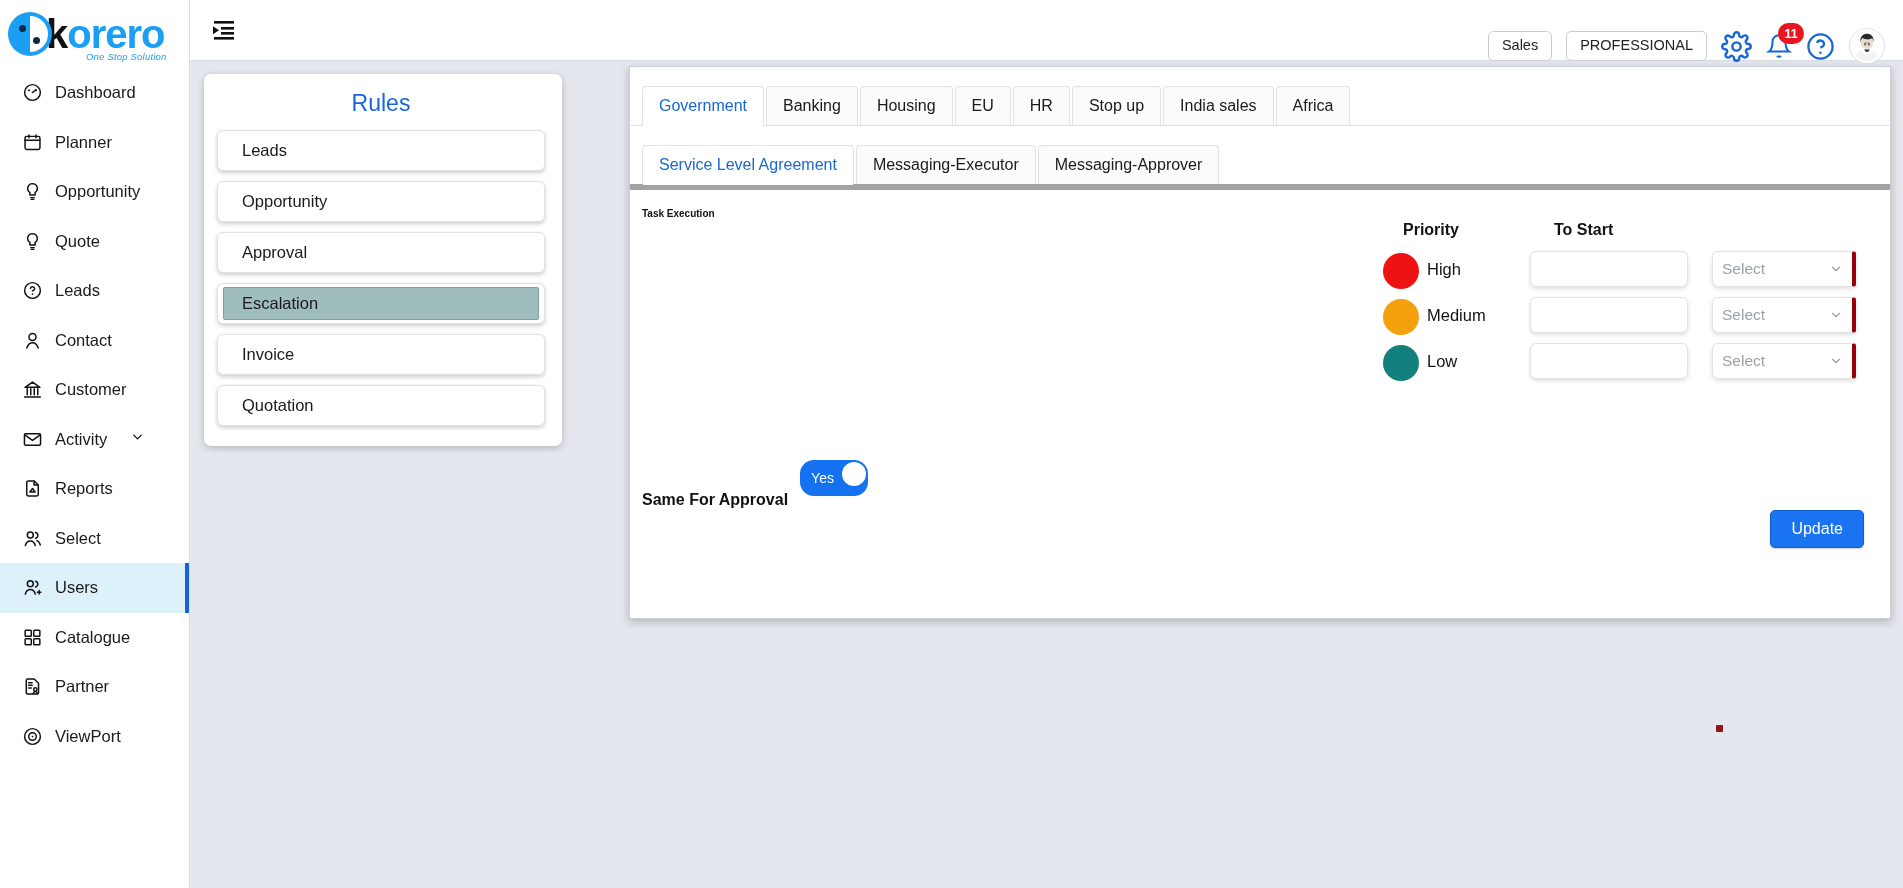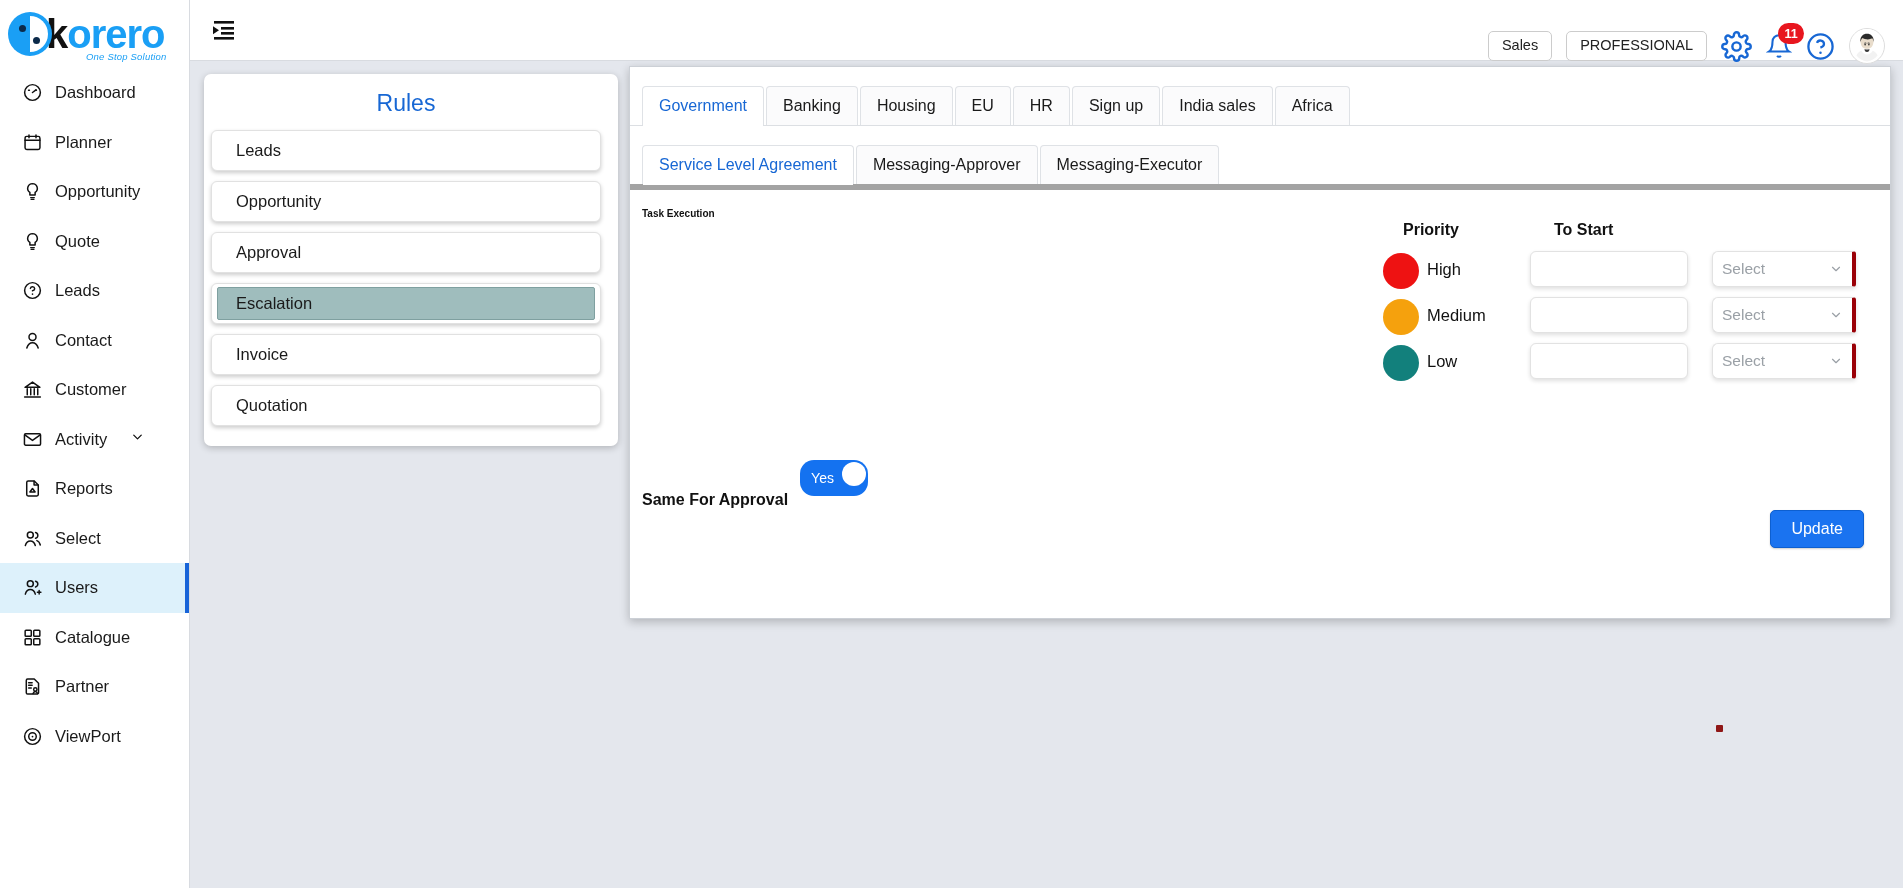--- a/index.html
+++ b/index.html
@@ -120,25 +120,25 @@
   .avatar {
     width: 36px; height: 36px; border-radius: 50%;
     overflow: hidden; background: #fff;
     border: 1px solid #ddd; cursor: pointer;
     display: flex; align-items: flex-end; justify-content: center;
   }
 
   
   #rules-panel {
     position: absolute; left: 204px; top: 74px;
-    width: 414px; height: 372px;
+    width: 358px; height: 372px;
     background: #fff;
     border-radius: 7px;
     box-shadow: 0 2px 7px rgba(0,0,0,0.22);
-    padding: 12px 17px 17px 7px;
+    padding: 12px 17px 17px 13px;
     z-index: 3;
   }
   #rules-title {
     text-align: center; color: #1767d4;
     font-size: 23px; font-weight: normal;
     margin-bottom: 13px; margin-top: 4px;
   }
   .rule-item {
     height: 41px;
     background: #fff;
@@ -522,28 +522,28 @@
     </div>
 </div>
 
 <div id="content-card">
   <div id="outer-tabs">
       <div class="tab active">Government</div>
       <div class="tab">Banking</div>
       <div class="tab">Housing</div>
       <div class="tab">EU</div>
       <div class="tab">HR</div>
-      <div class="tab">Sign up</div>
+      <div class="tab">Stop up</div>
       <div class="tab">India sales</div>
       <div class="tab">Africa</div>
     </div>
   <div id="inner-tabs">
       <div class="tab active">Service Level Agreement</div>
+      <div class="tab">Messaging-Executor</div>
       <div class="tab">Messaging-Approver</div>
-      <div class="tab">Messaging-Executor</div>
     </div>
   <div id="form-area">
     <div id="task-exec-label">Task Execution</div>
     <div class="col-head" id="hdr-priority">Priority</div>
     <div class="col-head" id="hdr-tostart">To Start</div>
     <div id="rows-holder">
         <div class="prio-row" style="top: 61px;">
           <span class="prio-dot" style="background:#ee1212"></span>
           <span class="prio-name">High</span>
           <input class="txt-input" style="left: 900px;" value="">

